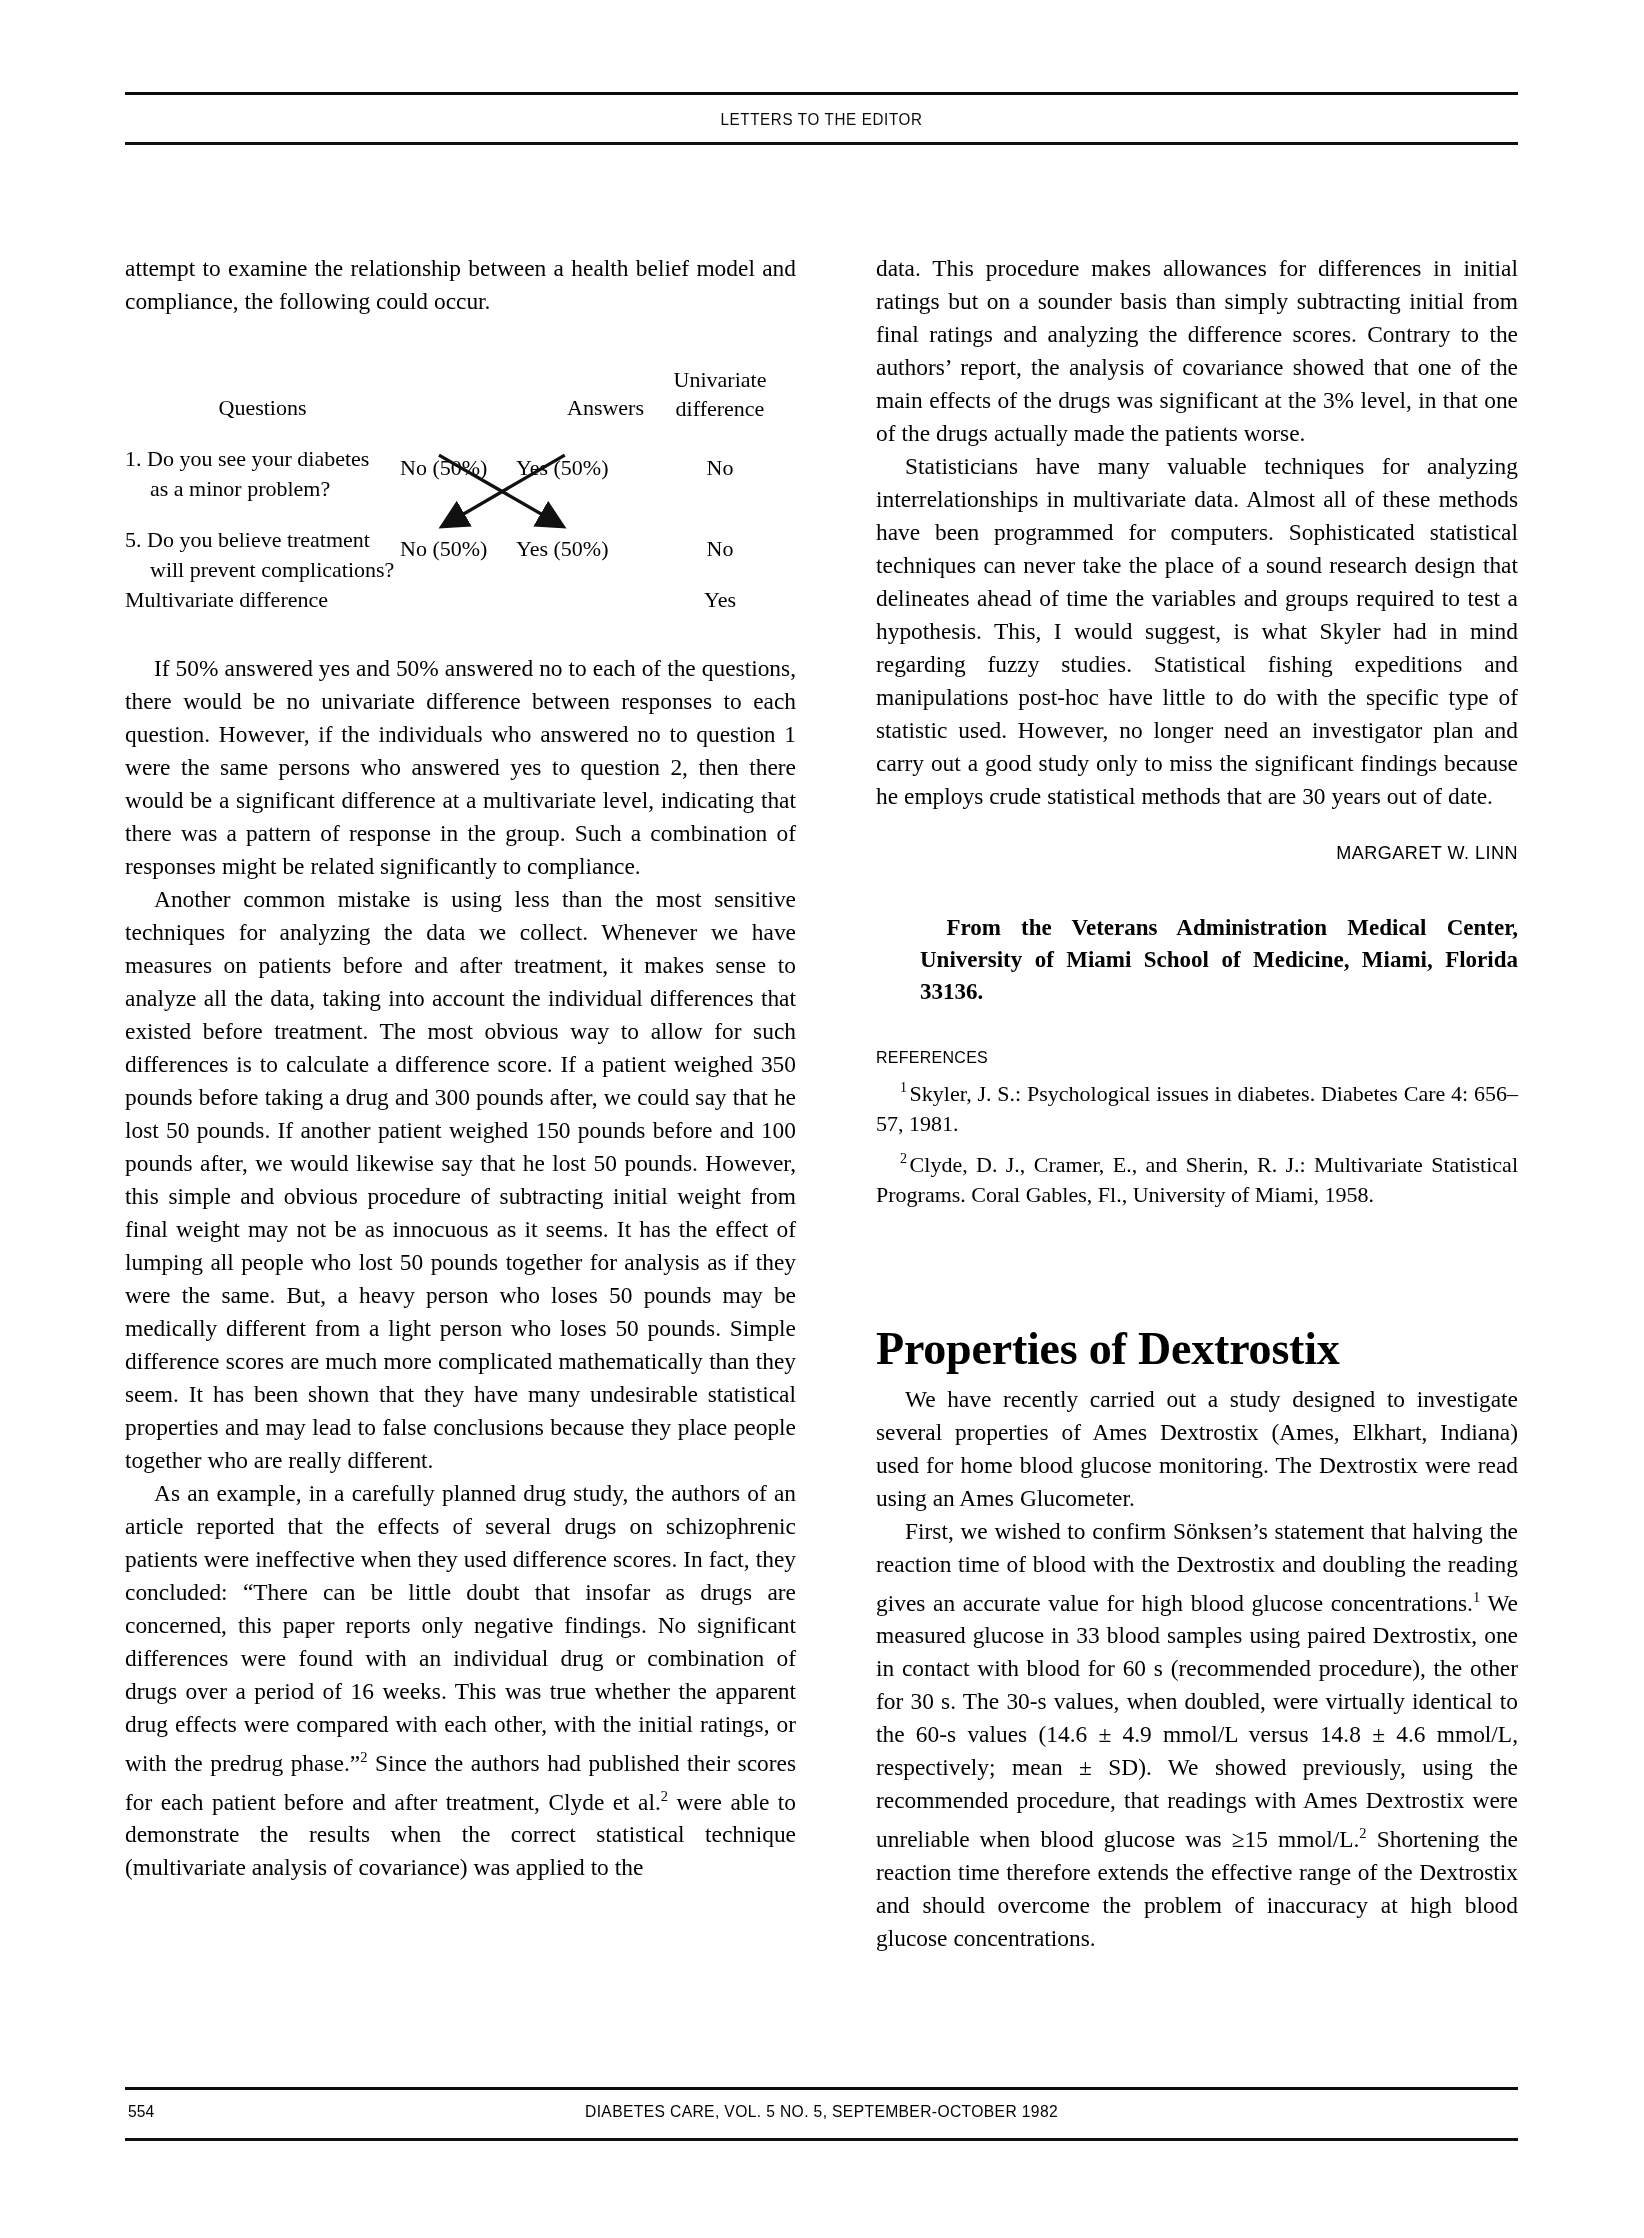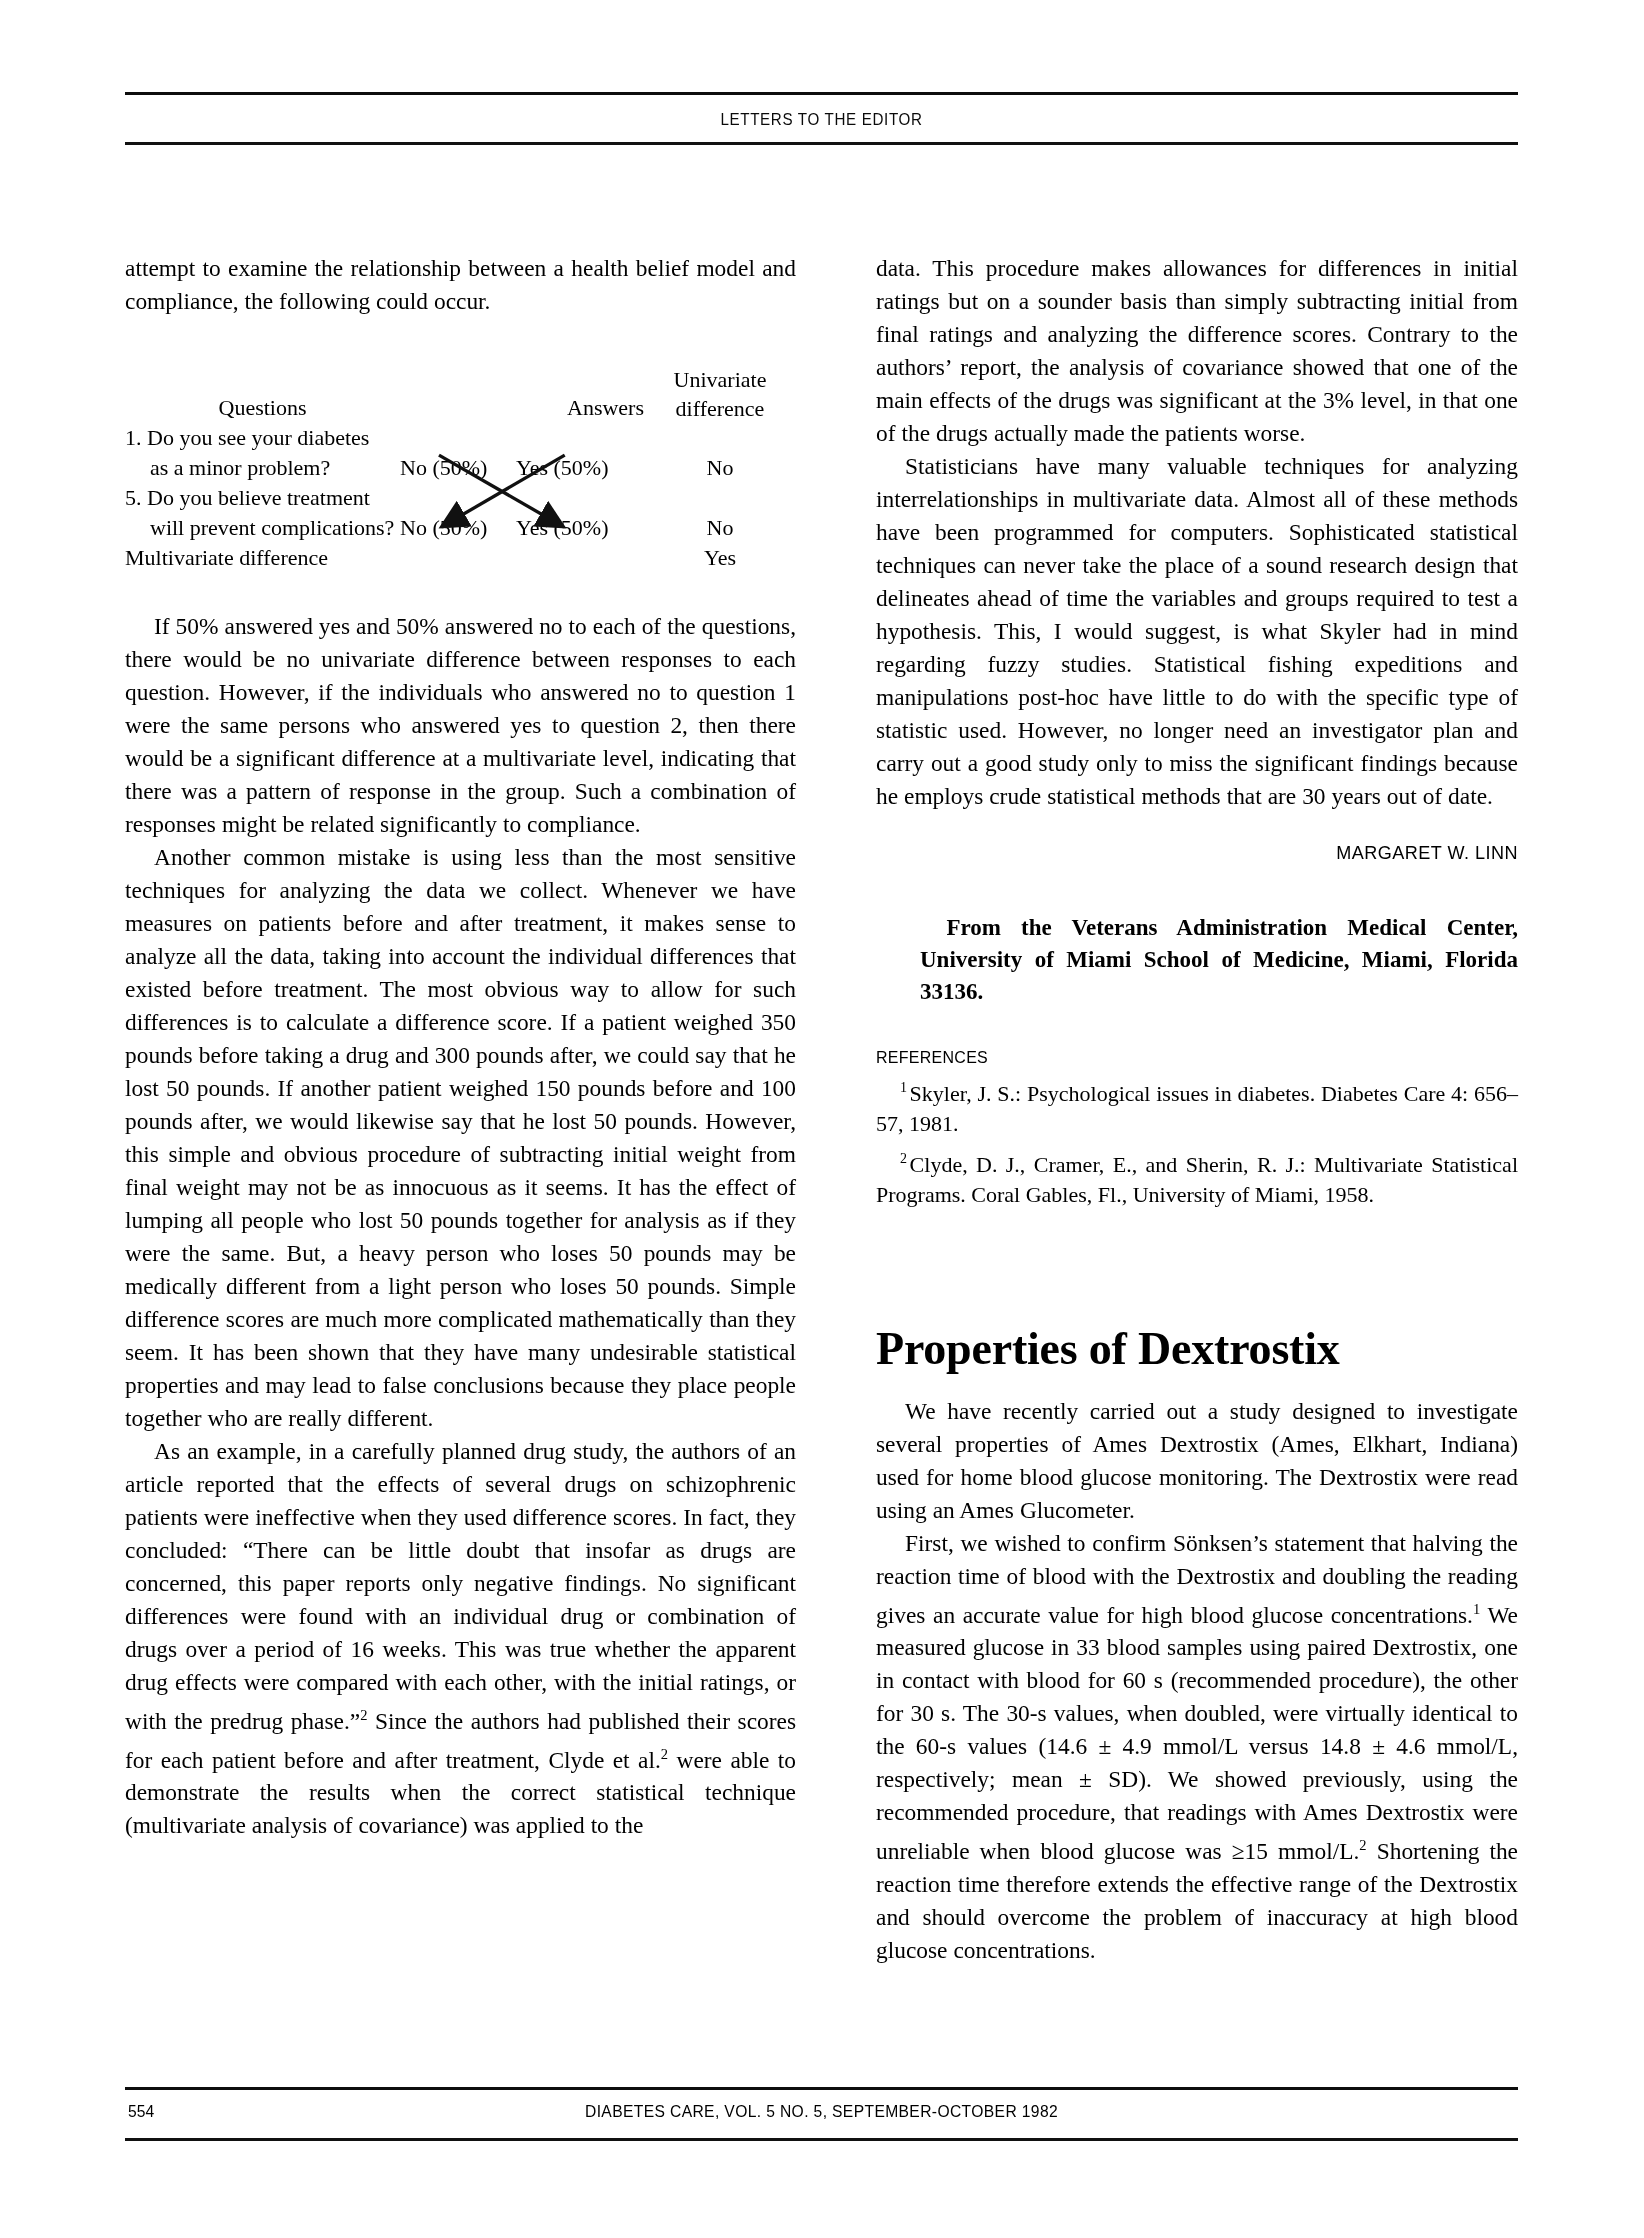--- a/index.html
+++ b/index.html
@@ -96,21 +96,21 @@
   .qt-head .c3 { width: 152px; text-align: center; line-height: 29px; }
 
   .qt-rows { position: relative; }
   .qt-row {
     display: flex;
     align-items: flex-start;
   }
   .qt-row .c1 { width: 275px; text-align: left; }
   .qt-row .c2 { width: 244px; text-align: left; }
   .qt-row .c3 { width: 152px; text-align: center; }
-  .qt-q { display: block; }
+  .qt-q { display: block; margin-top: 21px; }
   .qt-q .ln2 { display: block; padding-left: 25px; }
   .ans-pair { white-space: nowrap; }
   .ans-no  { display: inline-block; width: 116px; }
   .ans-yes { display: inline-block; }
 
   .cross-svg {
     position: absolute;
     left: 310px;
     top: 28px;
     width: 139px;
@@ -155,21 +155,21 @@
     text-indent: 24px;
   }
   .ref-item sup {
     font-size: 14px;
     vertical-align: 8.6px;
     margin-right: 2.6px;
   }
 
   .article-title {
     margin-top: 112px;
-    margin-bottom: 20px;
+    margin-bottom: 8px;
     font-size: 46px;
     line-height: 53px;
     font-weight: bold;
     letter-spacing: -0.2px;
   }
 
   sup.ref { font-size: 14.5px; vertical-align: 8.6px; }
 
   
   .footer {

